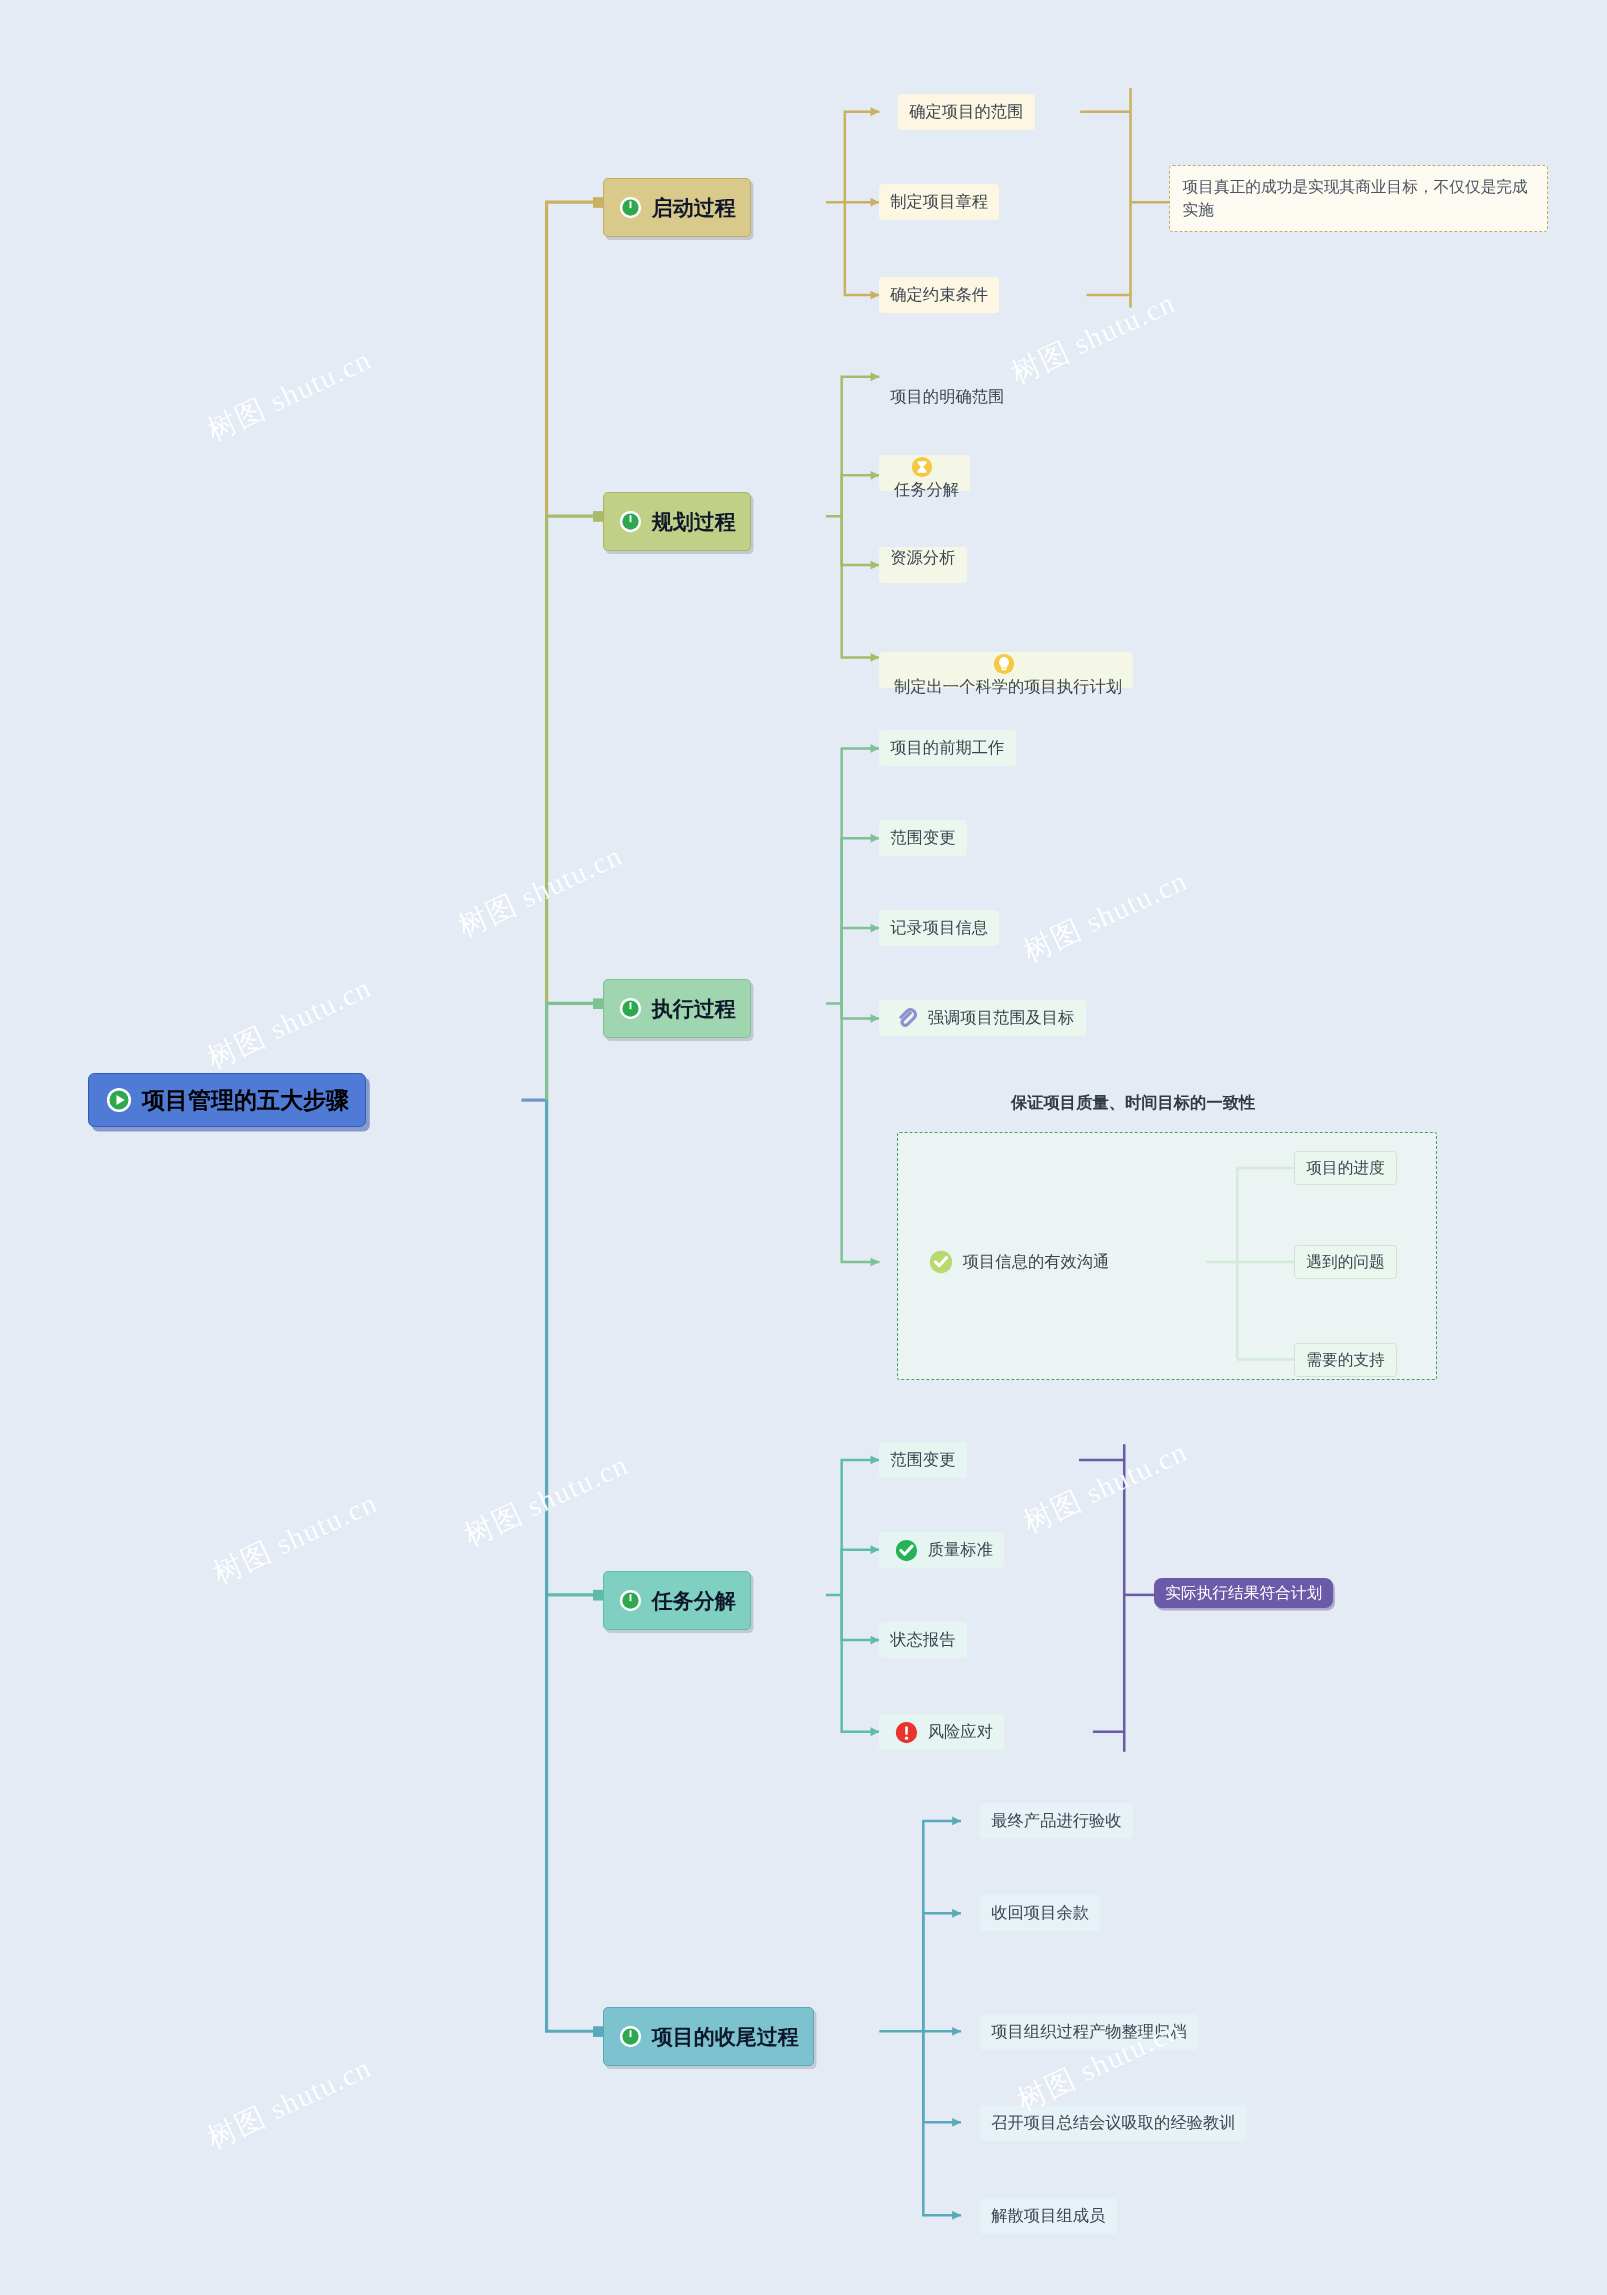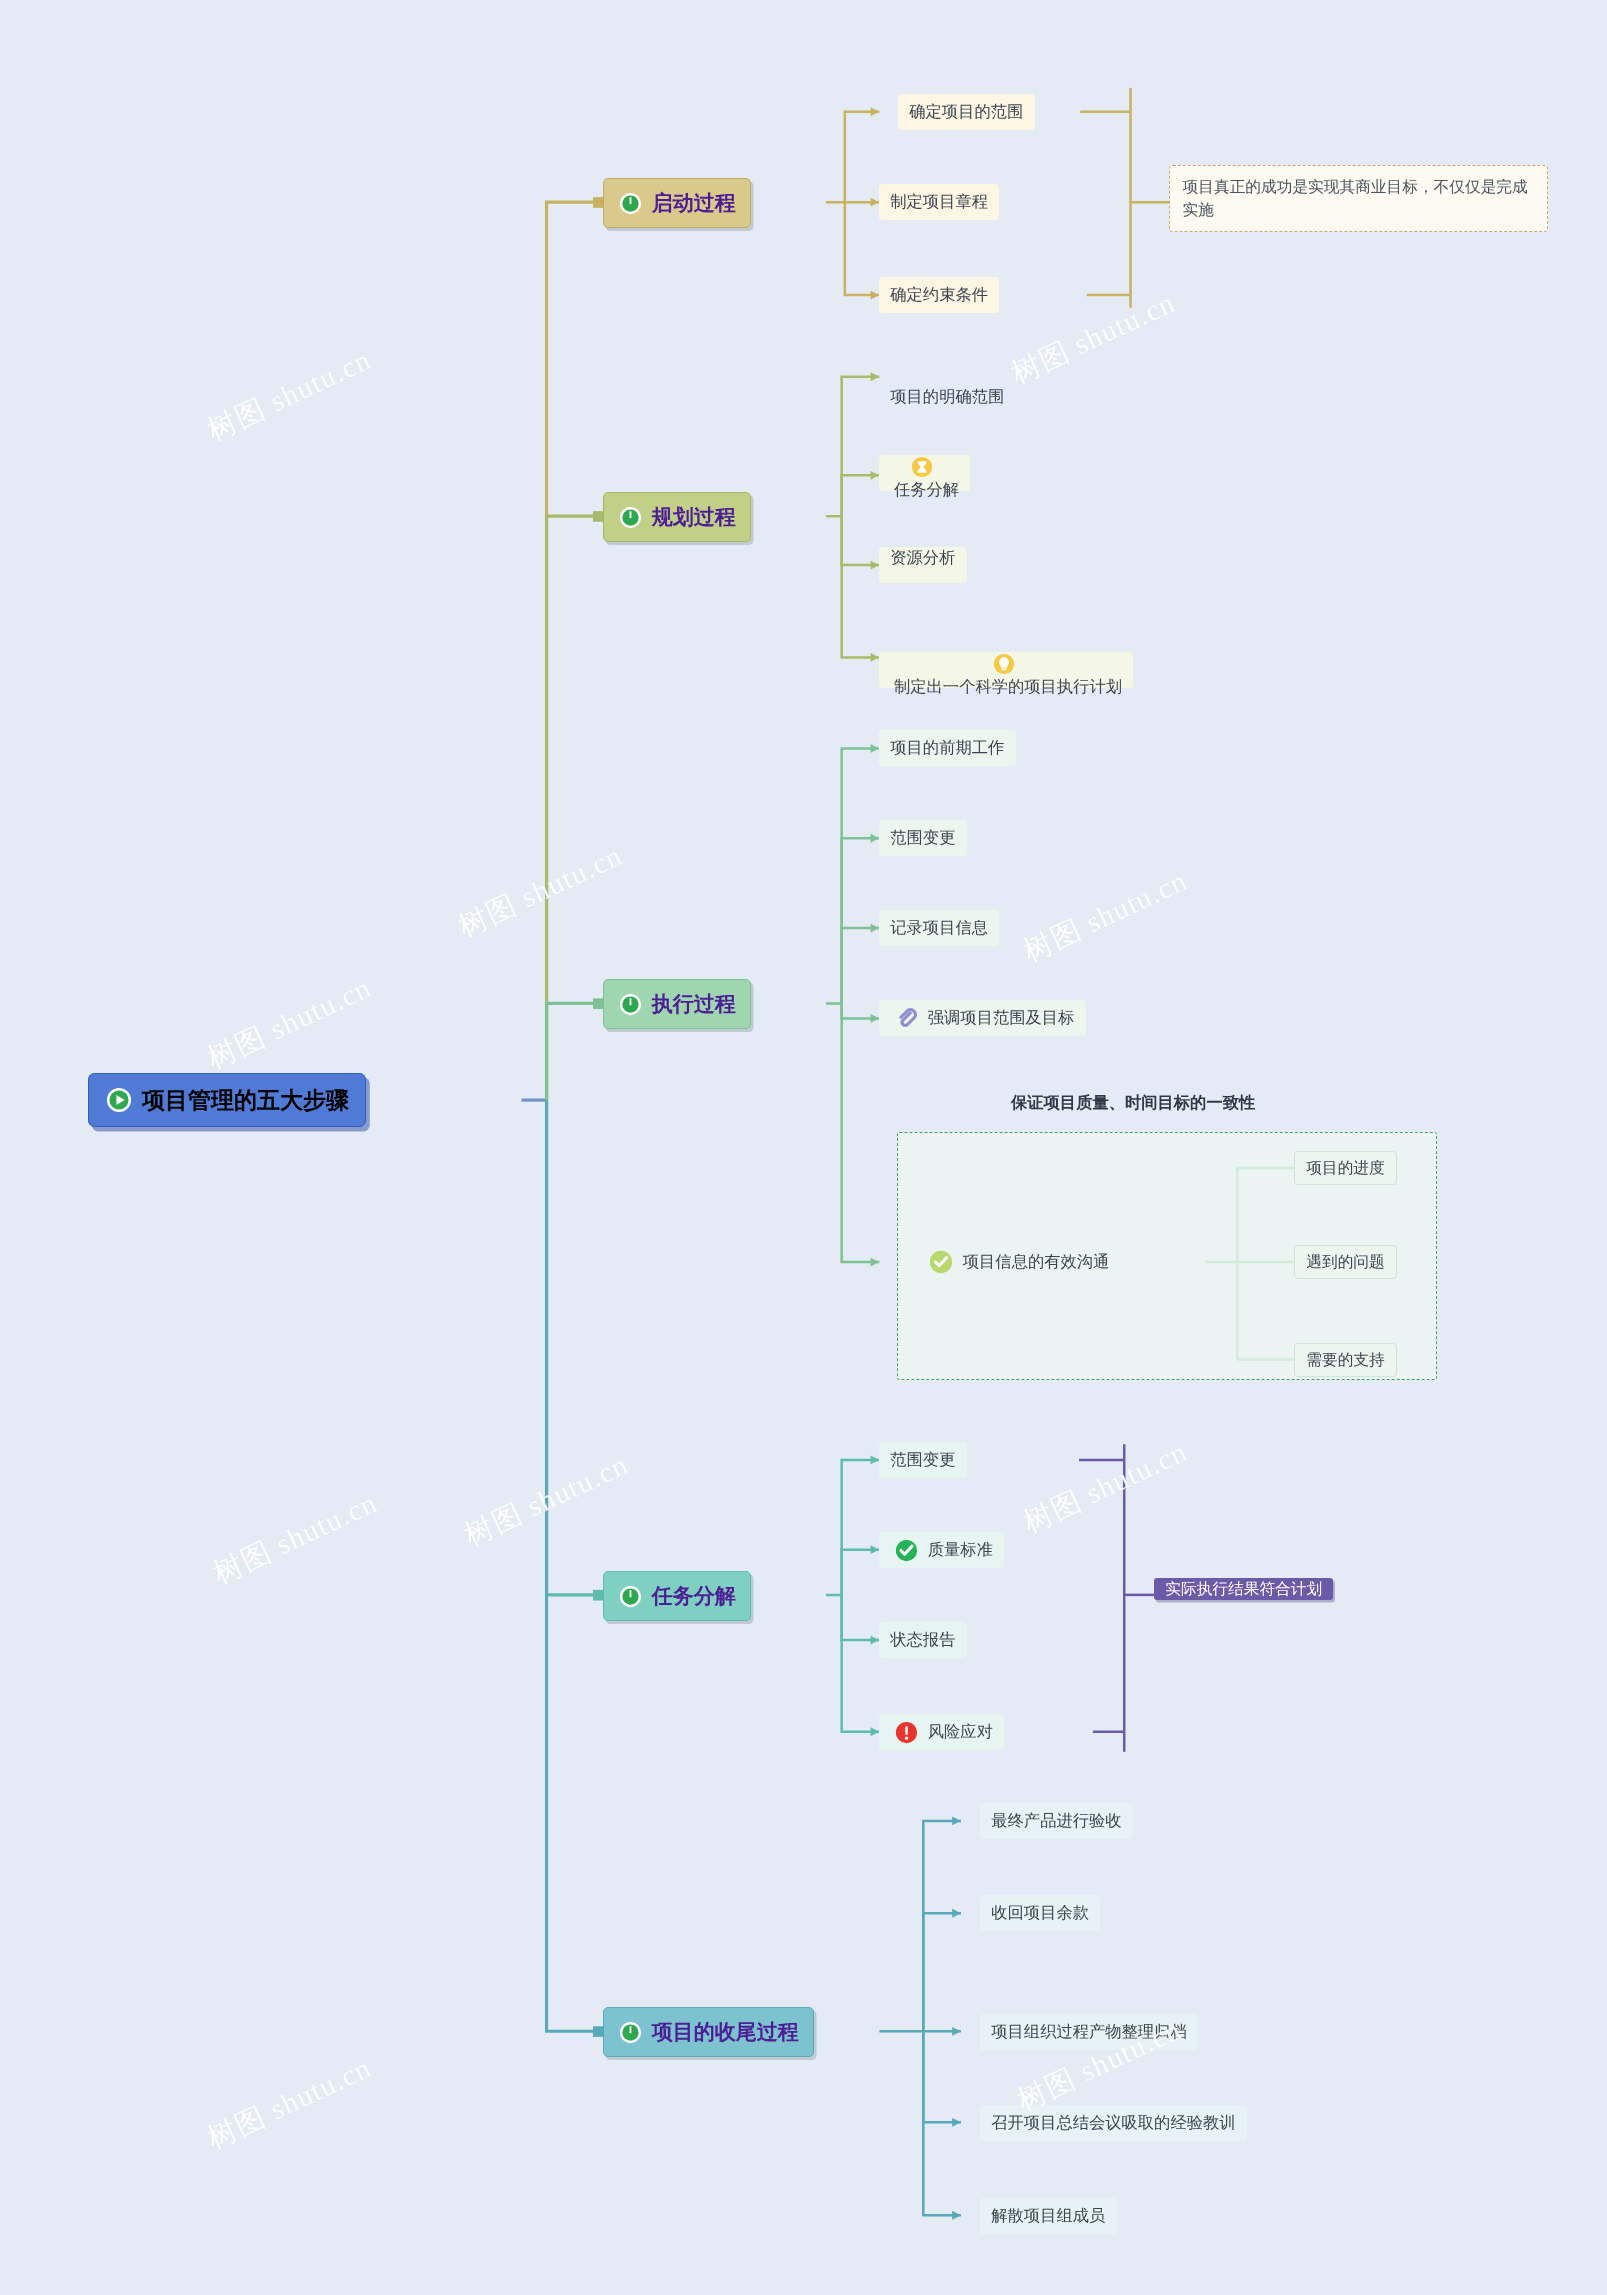--- a/index.html
+++ b/index.html
@@ -38,24 +38,24 @@
     padding:0 16.3px;
     height:54px;
     color:#000000;
     font-size:23px;
     font-weight:bold;
   }
   
   .branch{
     border-radius:5px;
     padding:0 14px;
-    height:50px;
+    height:59px;
     font-size:21px;
     font-weight:bold;
-    color:#4c1d95;
+    color:#0f172a;
     box-shadow:2.5px 3.1px 0 rgba(120,130,140,0.32);
     border:1.3px solid rgba(0,0,0,0.12);
   }
   .b1{background:#d9c98a;border-color:#c0ac63;}
   .b2{background:#c2cf86;border-color:#a6b665;}
   .b3{background:#9fd6b0;border-color:#7ec195;}
   .b4{background:#7fd0c0;border-color:#5dbcaa;}
   .b5{background:#7cc2cf;border-color:#58a9ba;}
 
   
@@ -78,24 +78,24 @@
     border-radius:3.8px;
     color:#4a5360;
     font-size:15.7px;
     line-height:1.5;
     padding:8.8px 12.6px;
     display:block;
   }
   .purple{
     background:#6a5aa8;
     color:#fff;
-    border-radius:3px;
+    border-radius:8px;
     font-size:15.7px;
     padding:0 11.3px;
-    height:22px;
+    height:30px;
     box-shadow:1.9px 2.5px 0 rgba(90,80,140,0.4);
     align-items:center;
   }
   .summary-title{
     font-size:16.3px;font-weight:bold;color:#2f3a45;
   }
   .ico{display:inline-flex;align-items:center;justify-content:center;margin-right:8.8px;flex:0 0 auto;}
   .sub-leaf{
     background:#eaf6ee;border:0.6px solid #cfe3d6;border-radius:3.8px;
     height:34px;font-size:15.7px;color:#3a4550;padding:0 11.3px;

